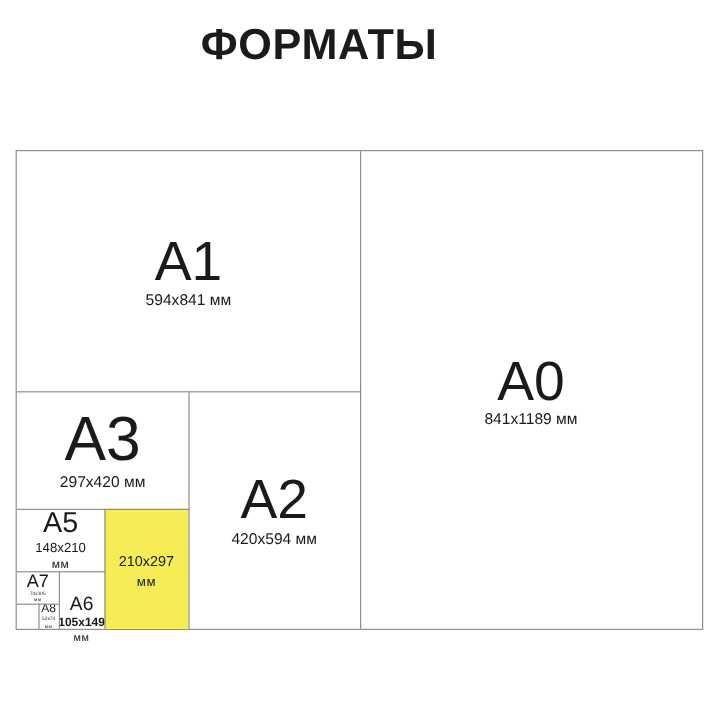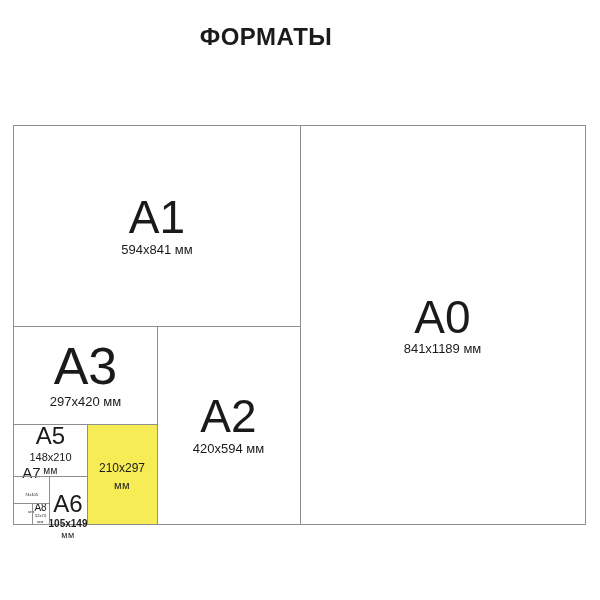--- a/index.html
+++ b/index.html
@@ -9,21 +9,21 @@
   }
   html,body{margin:0;padding:0;}
   body{
     width:600px;height:600px;background:#ffffff;
     font-family:"Liberation Sans", sans-serif;
     color:var(--ink);
     position:relative;overflow:hidden;
   }
   .title{
     position:absolute;left:0;top:20px;width:532px;
-    text-align:center;font-weight:bold;font-size:24px;line-height:33px;
+    text-align:center;font-weight:bold;font-size:36px;line-height:33px;
     color:#1b1b1b;letter-spacing:0.5px;
   }
   .diagram{
     position:absolute;left:13px;top:125px;width:573px;height:400px;
     border:1px solid var(--line);box-sizing:border-box;background:#ffffff;
   }
   .cell{
     position:absolute;display:flex;flex-direction:column;
     align-items:center;justify-content:center;text-align:center;
   }
@@ -31,28 +31,28 @@
   .dim{line-height:1.15;color:var(--ink);}
   .unit{line-height:1;color:var(--ink);font-weight:500;letter-spacing:0.5px;}
 
   .a1{left:0;top:0;width:286px;height:200px;}
   .a0{left:286px;top:0;right:0;bottom:0;}
   .a2{left:143px;top:200px;width:143px;bottom:0;}
   .a3{left:0;top:200px;width:143px;height:98px;}
   .a5{left:0;top:298px;width:73px;height:52px;}
   .a4{left:73px;top:298px;width:70px;bottom:0;background:var(--hl);}
   .a6{left:35px;top:350px;width:38px;bottom:0;}
-  .a7{left:0;top:350px;width:35px;height:27px;gap:12px;}
+  .a7{left:0;top:350px;width:35px;height:27px;}
   .a8{left:18px;top:377px;width:17px;bottom:0;}
 
   .a1 .fmt,.a0 .fmt,.a2 .fmt{font-size:46px;}
   .a3 .fmt{font-size:52px;}
   .a4 .fmt{font-size:38px;}
   .a5 .fmt{font-size:24px;}
-  .a6 .fmt{font-size:24px;margin-top:32px;}
+  .a6 .fmt{font-size:16px;margin-top:32px;}
   .a7 .fmt{font-size:15px;}
   .a8 .fmt{font-size:10px;}
 
   .a1 .dim,.a0 .dim,.a2 .dim,.a3 .dim{font-size:13px;margin-top:3px;}
   .a0 .dim{margin-top:2px;}
   .a4 .dim{font-size:12px;font-weight:500;margin-top:5px;}
   .a5 .dim{font-size:11px;font-weight:500;margin-top:3px;}
   .a6 .dim{font-size:10px;font-weight:700;margin-top:2px;}
   .a7 .dim,.a8 .dim{font-size:4px;margin-top:1px;}
 

